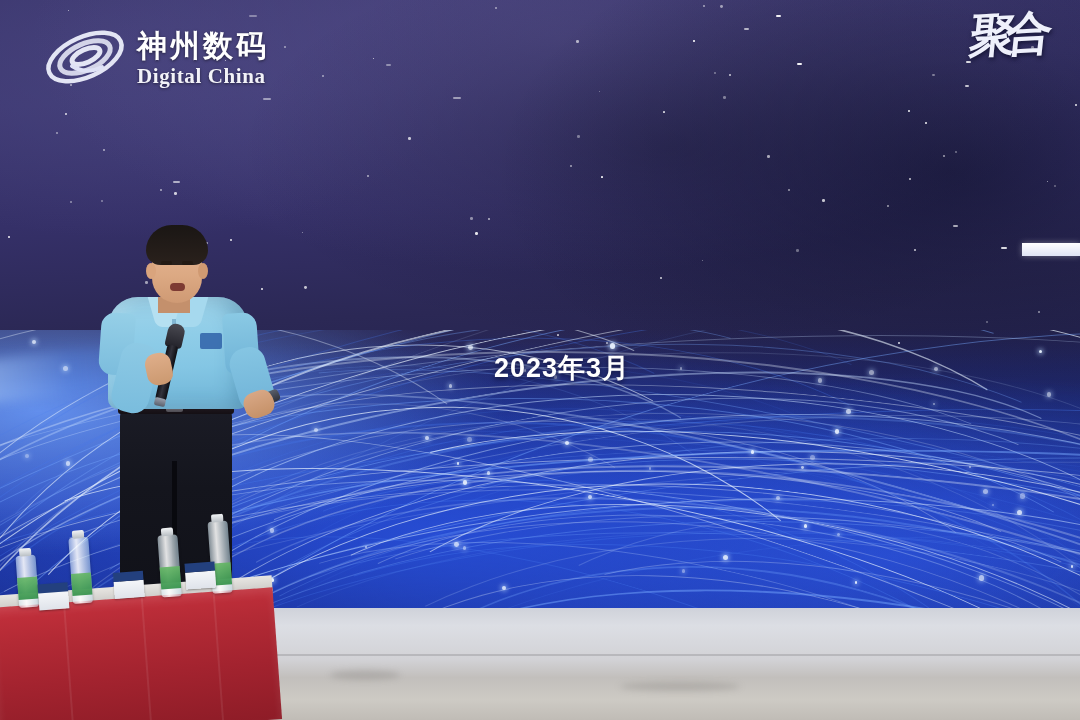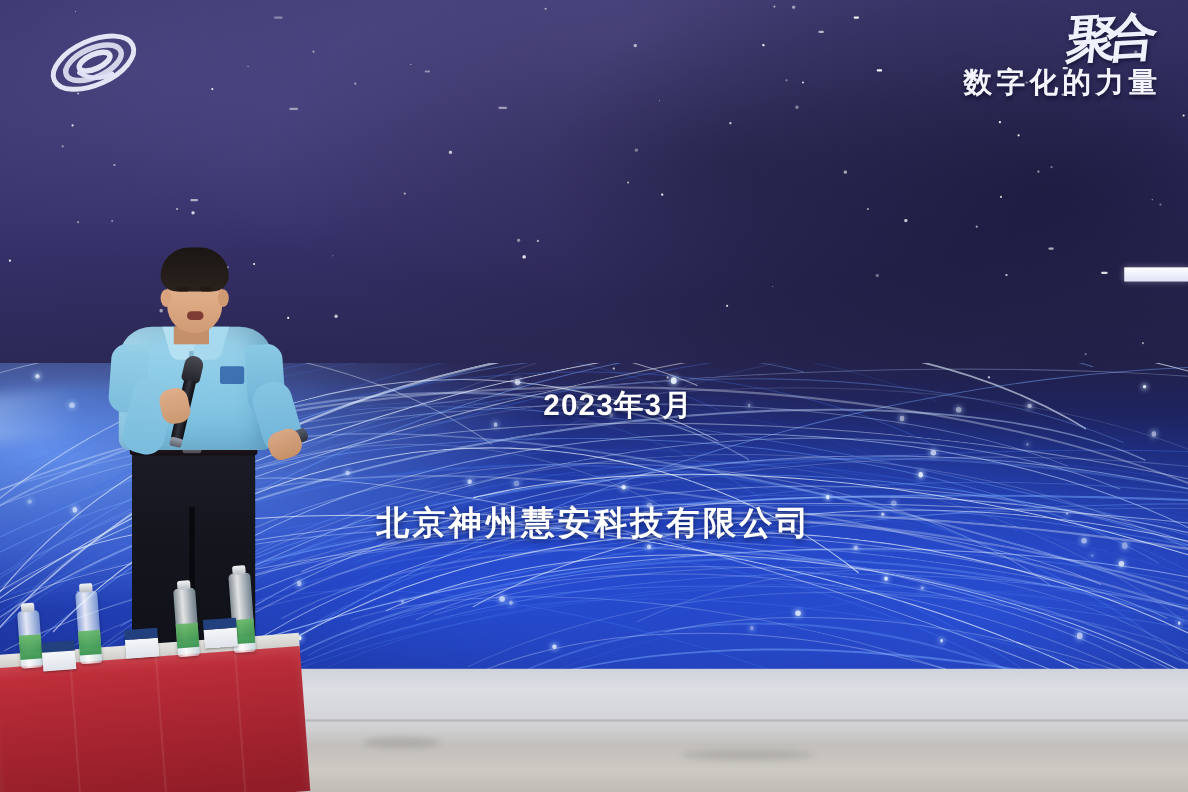--- a/index.html
+++ b/index.html
@@ -444,30 +444,32 @@
 
     <div id="logo-dc">
       <svg class="swirl" viewBox="0 0 86 74">
         <g fill="none" stroke="#eceefb" stroke-linecap="round">
           <ellipse cx="43" cy="37" rx="39" ry="20" stroke-width="4.5" transform="rotate(-24 43 37)" opacity=".95"></ellipse>
           <ellipse cx="43" cy="37" rx="27" ry="13" stroke-width="5" transform="rotate(-24 43 37)" opacity=".85"></ellipse>
           <ellipse cx="44" cy="36" rx="15" ry="6.5" stroke-width="5" transform="rotate(-24 44 36)" opacity=".95"></ellipse>
         </g>
         <path d="M30 46 q14 9 30 1" stroke="#dfe2f6" stroke-width="4" fill="none" stroke-linecap="round"></path>
       </svg>
+      <div class="words">
+        <span class="cn">神州数码</span>
+        <span class="en">Digital China</span>
+      </div>
     </div>
 
     <div id="logo-ju">
       <div class="cal">聚合</div>
-      <div class="sub">数字化的力量</div>
     </div>
     <div id="accent-bar"></div>
 
     <div class="slide-text" id="date">2023年3月</div>
-    <div class="slide-text" id="company">北京神州慧安科技有限公司</div>
   </div>
 
   <div id="floor">
     <div class="seam"></div>
     <div class="scuff" style="left:330px;top:62px;width:70px;height:10px;"></div>
     <div class="scuff" style="left:620px;top:74px;width:120px;height:9px;"></div>
   </div>
 
   <div id="speaker">
     <div id="sp-legs">

